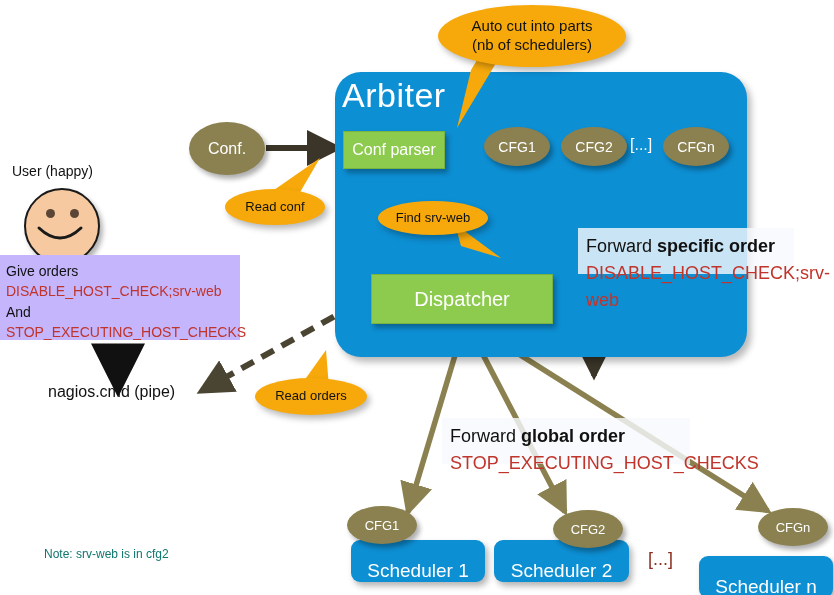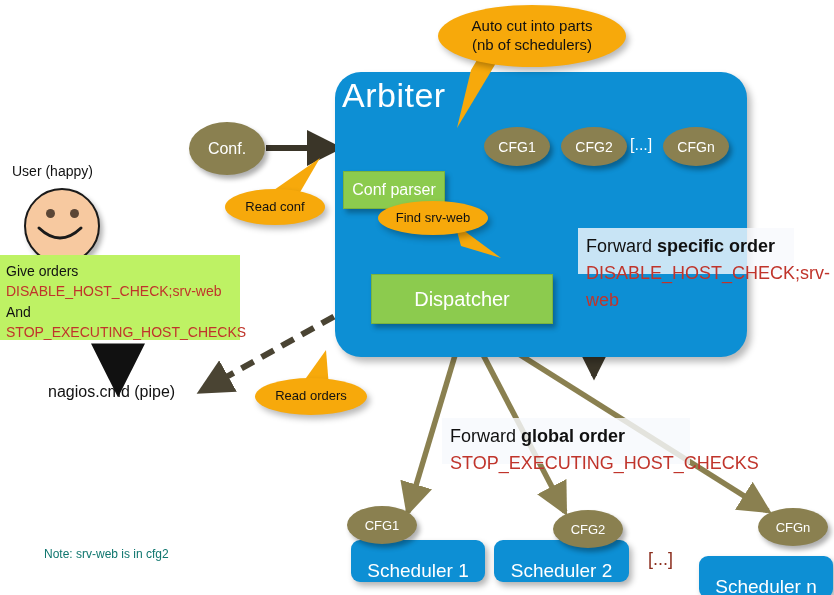--- a/index.html
+++ b/index.html
@@ -20,21 +20,21 @@
   .arbiter-title{
     left:342px;top:76px;color:#ffffff;font-size:34px;letter-spacing:0.5px;
   }
 
   
   .greenbox{
     background:#8ccb4e;border:1px solid #79b33f;color:#ffffff;
     display:flex;align-items:center;justify-content:center;
     box-shadow:3px 4px 5px rgba(0,0,0,0.3);
   }
-  .conf-parser{left:343px;top:131px;width:100px;height:36px;font-size:16px;margin-top:40px;}
+  .conf-parser{left:343px;top:131px;width:100px;height:36px;font-size:16px;}
   .dispatcher{left:371px;top:274px;width:180px;height:48px;font-size:20px;}
 
   
   .ell{
     background:#8a8050;border-radius:50%;color:#ffffff;
     display:flex;align-items:center;justify-content:center;
     box-shadow:3px 4px 5px rgba(0,0,0,0.32);
   }
   .conf-ell{left:189px;top:122px;width:76px;height:53px;font-size:16px;}
   .cfg1{left:484px;top:127px;width:66px;height:39px;font-size:14px;}
@@ -74,21 +74,21 @@
     left:24px;top:188px;width:72px;height:72px;border-radius:50%;
     background:#f7c9a0;border:2px solid #1a1a1a;
     box-shadow:3px 4px 5px rgba(0,0,0,0.3);
   }
   .eye{background:#5b4636;border-radius:50%;width:9px;height:9px;}
   .eye-l{left:46px;top:209px;}
   .eye-r{left:70px;top:209px;}
 
   
   .orders-box{
-    left:0px;top:255px;width:240px;height:85px;background:#bef264;
+    left:0px;top:255px;width:240px;height:85px;background:#c4b5fd;
     padding:6px 14px 0 6px;box-sizing:border-box;font-size:14px;line-height:1.45;
   }
   .red{color:#c0342b;}
   .dark{color:#111;}
   .fwd-box{padding:5px 8px;box-sizing:border-box;font-size:18px;line-height:1.5;}
   .fwd-specific{left:578px;top:228px;width:216px;height:46px;background:rgba(247,249,252,0.80);}
   .fwd-global{left:410px;top:418px;width:248px;height:46px;background:rgba(247,249,252,0.82);margin-left:32px;}
   .nagios-label{left:48px;top:383px;font-size:16px;color:#111;}
   .note{left:44px;top:547px;font-size:12px;color:#0f766e;}
 </style>

